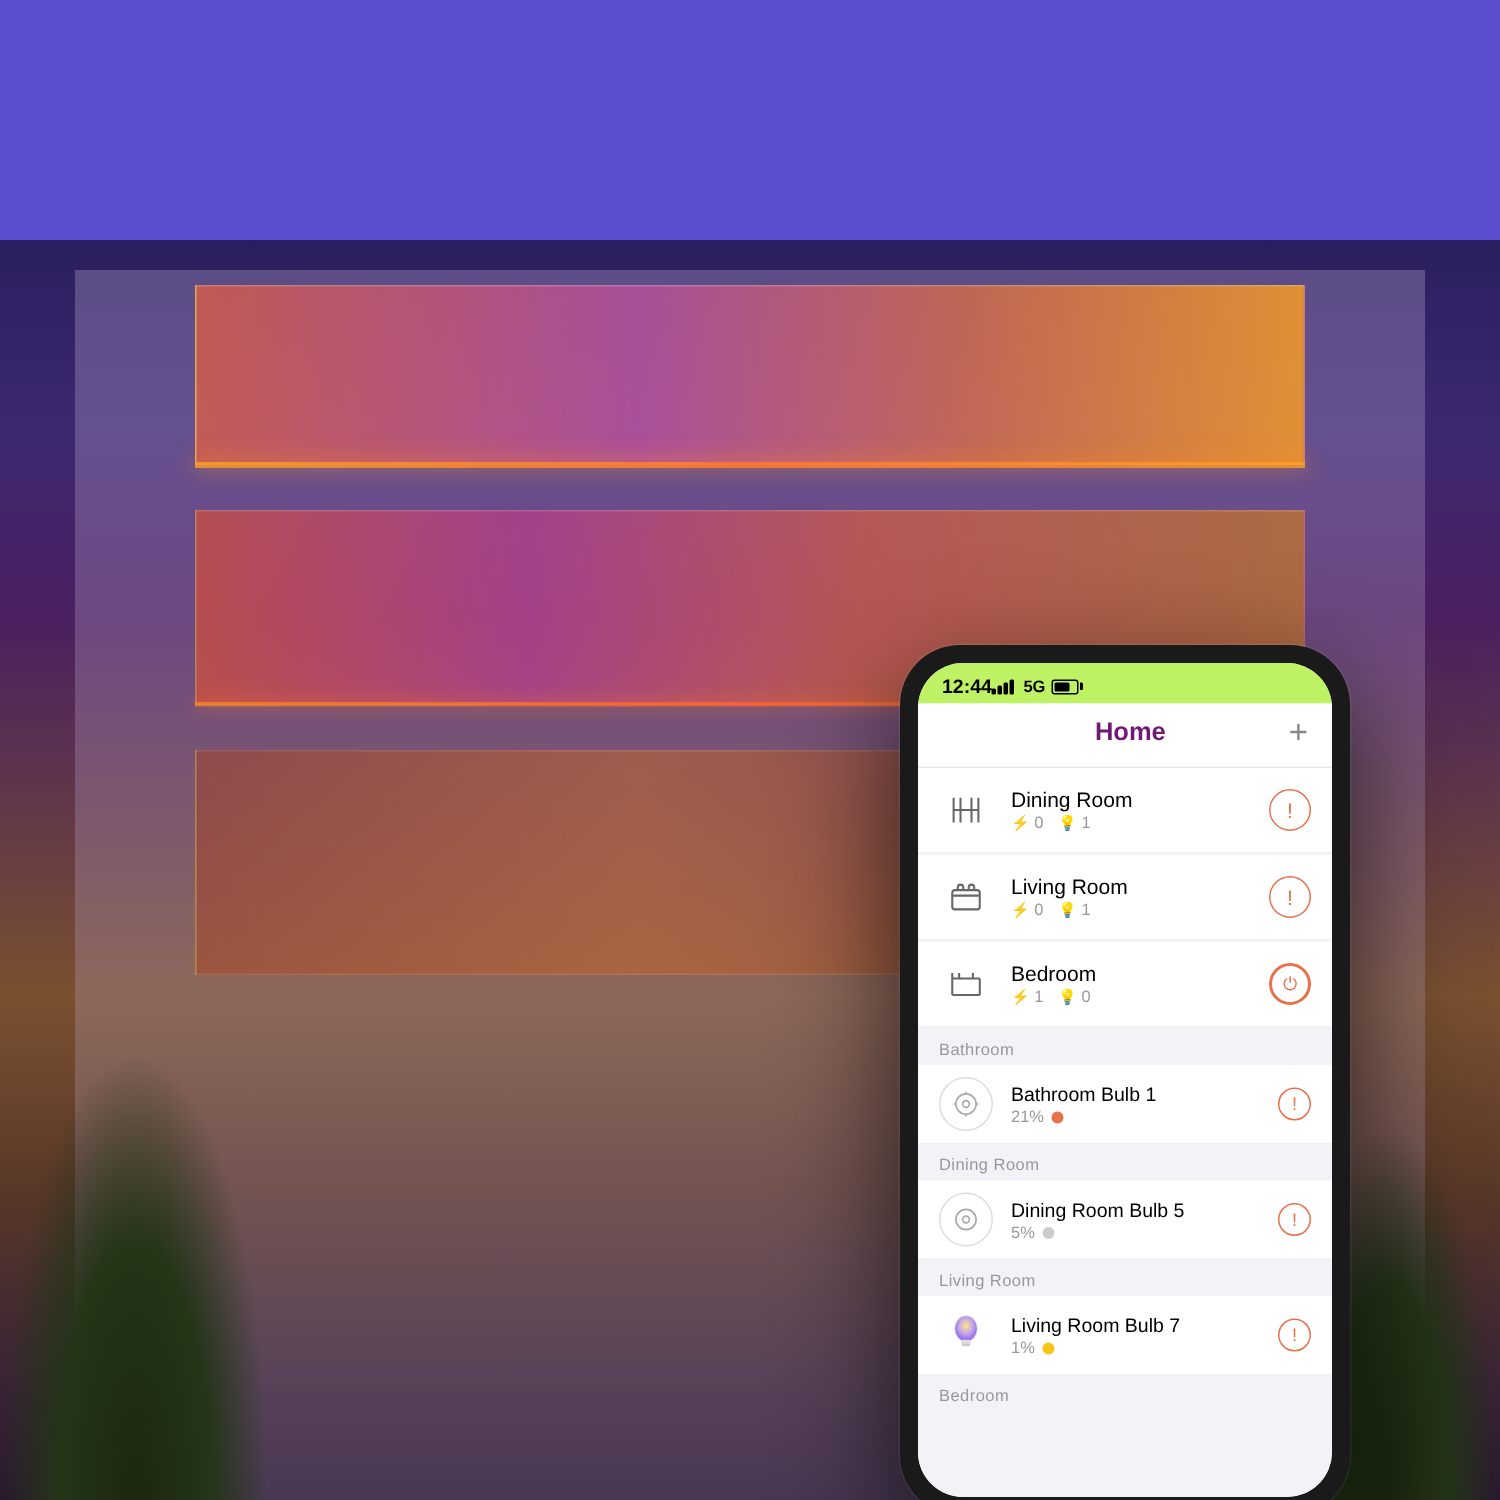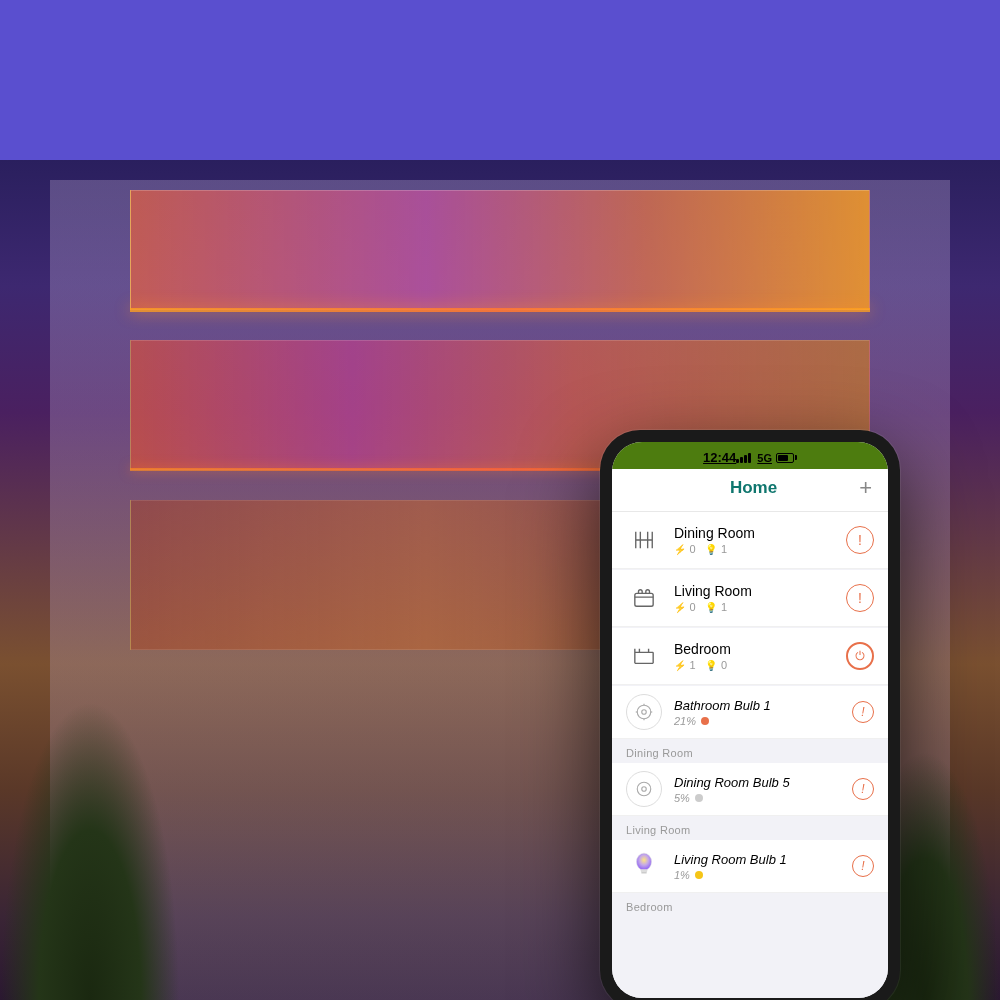--- a/index.html
+++ b/index.html
@@ -160,27 +160,26 @@
       height: 100%;
       background: #f2f2f7;
       border-radius: 30px;
       overflow: hidden;
       display: flex;
       flex-direction: column;
     }
 
     
     .status-bar {
-      background: #4d7c0f;
+      background: #bef264;
       padding: 8px 16px 4px;
       display: flex;
-      justify-content: center;
+      justify-content: flex-start;
       align-items: center;
       flex-shrink: 0;
-      text-decoration: underline;
     }
 
     .status-time {
       font-size: 13px;
       font-weight: 600;
       color: #000;
     }
 
     .status-icons {
       display: flex;
@@ -197,21 +196,21 @@
       display: flex;
       justify-content: space-between;
       align-items: center;
       border-bottom: 1px solid #e8e8e8;
       flex-shrink: 0;
     }
 
     .nav-title {
       font-size: 17px;
       font-weight: 600;
-      color: #0f766e;
+      color: #701a75;
     }
 
     .nav-add {
       font-size: 22px;
       color: #888;
       font-weight: 300;
     }
 
     
     .app-content {
@@ -296,21 +295,20 @@
     }
 
     
     .device-item {
       background: #ffffff;
       padding: 8px 14px;
       display: flex;
       align-items: center;
       gap: 12px;
       border-bottom: 1px solid #f0f0f0;
-      font-style: italic;
     }
 
     .device-icon-circle {
       width: 36px;
       height: 36px;
       border-radius: 50%;
       border: 1.5px solid #ddd;
       display: flex;
       align-items: center;
       justify-content: center;
@@ -566,20 +564,21 @@
                 </div>
                 <div class="meta-item">
                   <span style="font-size:10px;color:#999;">💡</span>
                   <span>0</span>
                 </div>
               </div>
             </div>
             <div class="room-action action-power" style="font-size:12px;">⏻</div>
           </div>
 
+          <div class="section-header">Bathroom</div>
           <div class="device-item">
             <div class="device-icon-circle">
               <svg width="18" height="18" viewBox="0 0 24 24" fill="none" stroke="#aaa" stroke-width="1.5">
                 <circle cx="12" cy="12" r="9"></circle>
                 <circle cx="12" cy="12" r="3"></circle>
                 <line x1="12" y1="3" x2="12" y2="1"></line>
                 <line x1="12" y1="23" x2="12" y2="21"></line>
                 <line x1="3" y1="12" x2="1" y2="12"></line>
                 <line x1="23" y1="12" x2="21" y2="12"></line>
               </svg>
@@ -622,21 +621,21 @@
                 <defs>
                   <radialGradient id="bulbGrad" cx="50%" cy="40%" r="60%">
                     <stop offset="0%" stop-color="#ffe580"></stop>
                     <stop offset="50%" stop-color="#c4a8e8"></stop>
                     <stop offset="100%" stop-color="#8b5cf6"></stop>
                   </radialGradient>
                 </defs>
               </svg>
             </div>
             <div class="device-info">
-              <div class="device-name">Living Room Bulb 1</div>
+              <div class="device-name">Living Room Bulb 7</div>
               <div class="device-meta">
                 <span class="device-pct">1%</span>
                 <div class="pct-dot dot-yellow"></div>
               </div>
             </div>
             <div class="device-warning">!</div>
           </div>
 
           <div class="section-header">Bedroom</div>
 

